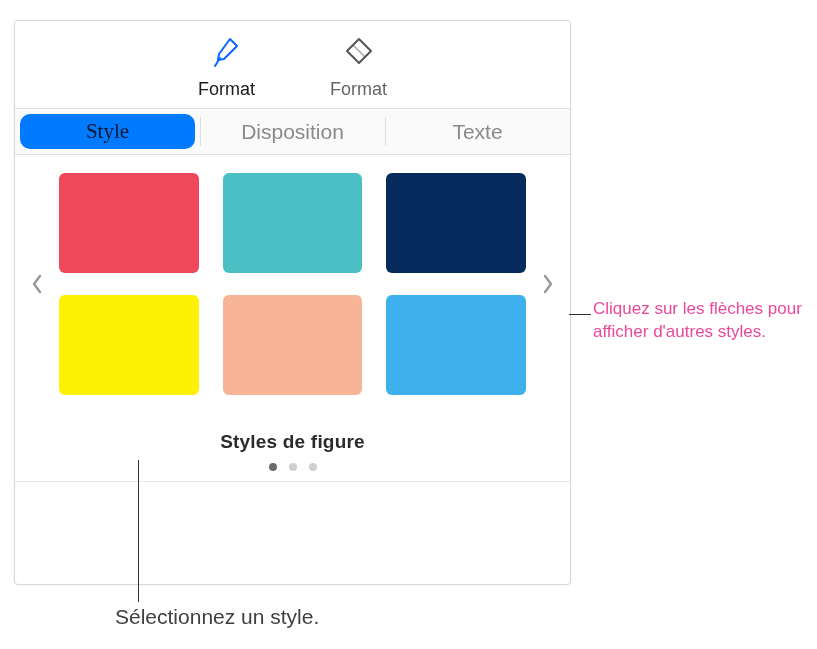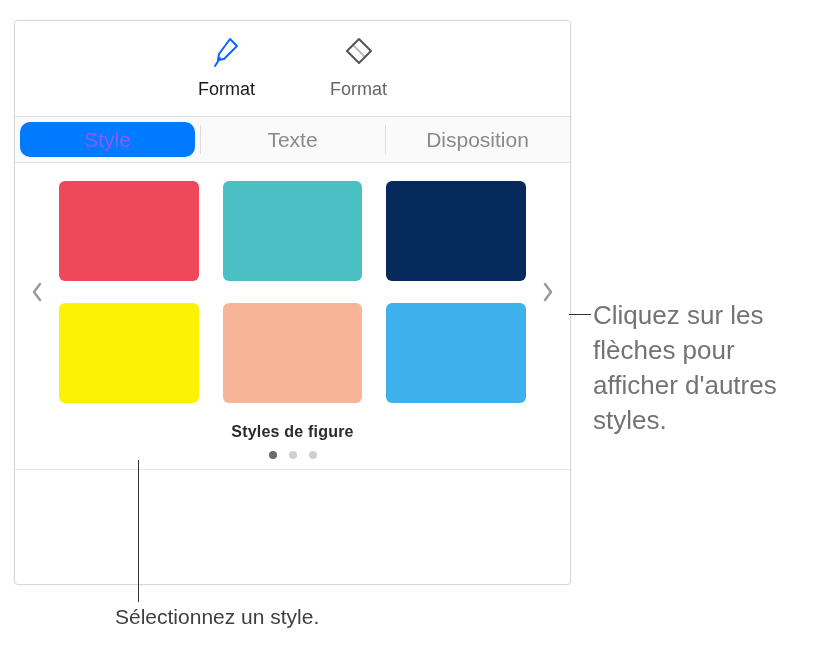--- a/index.html
+++ b/index.html
@@ -20,21 +20,21 @@
       border-radius: 4px;
       background: #fff;
       box-shadow: 0 0 0 0.5px rgba(0,0,0,0.05);
       overflow: hidden;
     }
     .toolbar {
       display: flex;
       align-items: flex-start;
       justify-content: center;
       gap: 22px;
-      padding: 10px 0 16px 0;
+      padding: 10px 0 8px 0;
       border-bottom: 1px solid #e0e0e0;
       background: #fff;
     }
     .toolbar-item {
       display: flex;
       flex-direction: column;
       align-items: center;
       gap: 4px;
       min-width: 110px;
       cursor: default;
@@ -71,21 +71,22 @@
       position: relative;
     }
     .tab + .tab::before {
       content: "";
       position: absolute;
       left: 0; top: 8px; bottom: 8px;
       width: 1px;
       background: #ddd;
     }
     .tab.active {
-      color: #8b5cf6;
+      color: #0f172a;
+      font-family: Liberation Serif, serif;
     }
     .tab.active .tab-pill {
       position: absolute;
       inset: 5px 5px 5px 5px;
       background: #007aff;
       border-radius: 10px;
       z-index: 0;
     }
     .tab .tab-label { position: relative; z-index: 1; font-weight: 500; }
 
@@ -113,24 +114,24 @@
       grid-template-rows: repeat(2, 1fr);
       gap: 22px 24px;
     }
     .swatch {
       height: 100px;
       border-radius: 6px;
       cursor: pointer;
     }
     .styles-title {
       text-align: center;
-      font-size: 16px;
+      font-size: 19px;
       font-weight: 600;
       color: #2b2b2b;
-      margin-top: 20px;
+      margin-top: 36px;
       letter-spacing: 0.2px;
     }
     .dots {
       display: flex;
       justify-content: center;
       gap: 12px;
       margin-top: 10px;
     }
     .dot {
       width: 8px; height: 8px;
@@ -138,22 +139,22 @@
       background: #cfcfcf;
     }
     .dot.active { background: #6a6a6a; }
 
     
     .callout-right {
       position: absolute;
       left: 593px;
       top: 298px;
       width: 210px;
-      font-size: 26px;
-      color: #737373;
+      font-size: 17px;
+      color: #ec4899;
       line-height: 1.35;
     }
     .callout-right-line {
       position: absolute;
       left: 569px;
       top: 314px;
       width: 22px;
       height: 1px;
       background: #333;
     }
@@ -198,24 +199,24 @@
       <div class="toolbar-label">Format</div>
     </div>
   </div>
 
   <div class="tabs">
     <div class="tab active">
       <div class="tab-pill"></div>
       <span class="tab-label">Style</span>
     </div>
     <div class="tab">
+      <span class="tab-label">Disposition</span>
+    </div>
+    <div class="tab">
       <span class="tab-label">Texte</span>
-    </div>
-    <div class="tab">
-      <span class="tab-label">Disposition</span>
     </div>
   </div>
 
   <div class="styles-area">
     <div class="styles-rows">
       <div class="arrow">
         <svg width="14" height="22" viewBox="0 0 14 22" fill="none" stroke="currentColor" stroke-width="2.5" stroke-linecap="round" stroke-linejoin="round">
             <polyline points="10,3 4,11 10,19"></polyline>
           </svg>
       </div>

